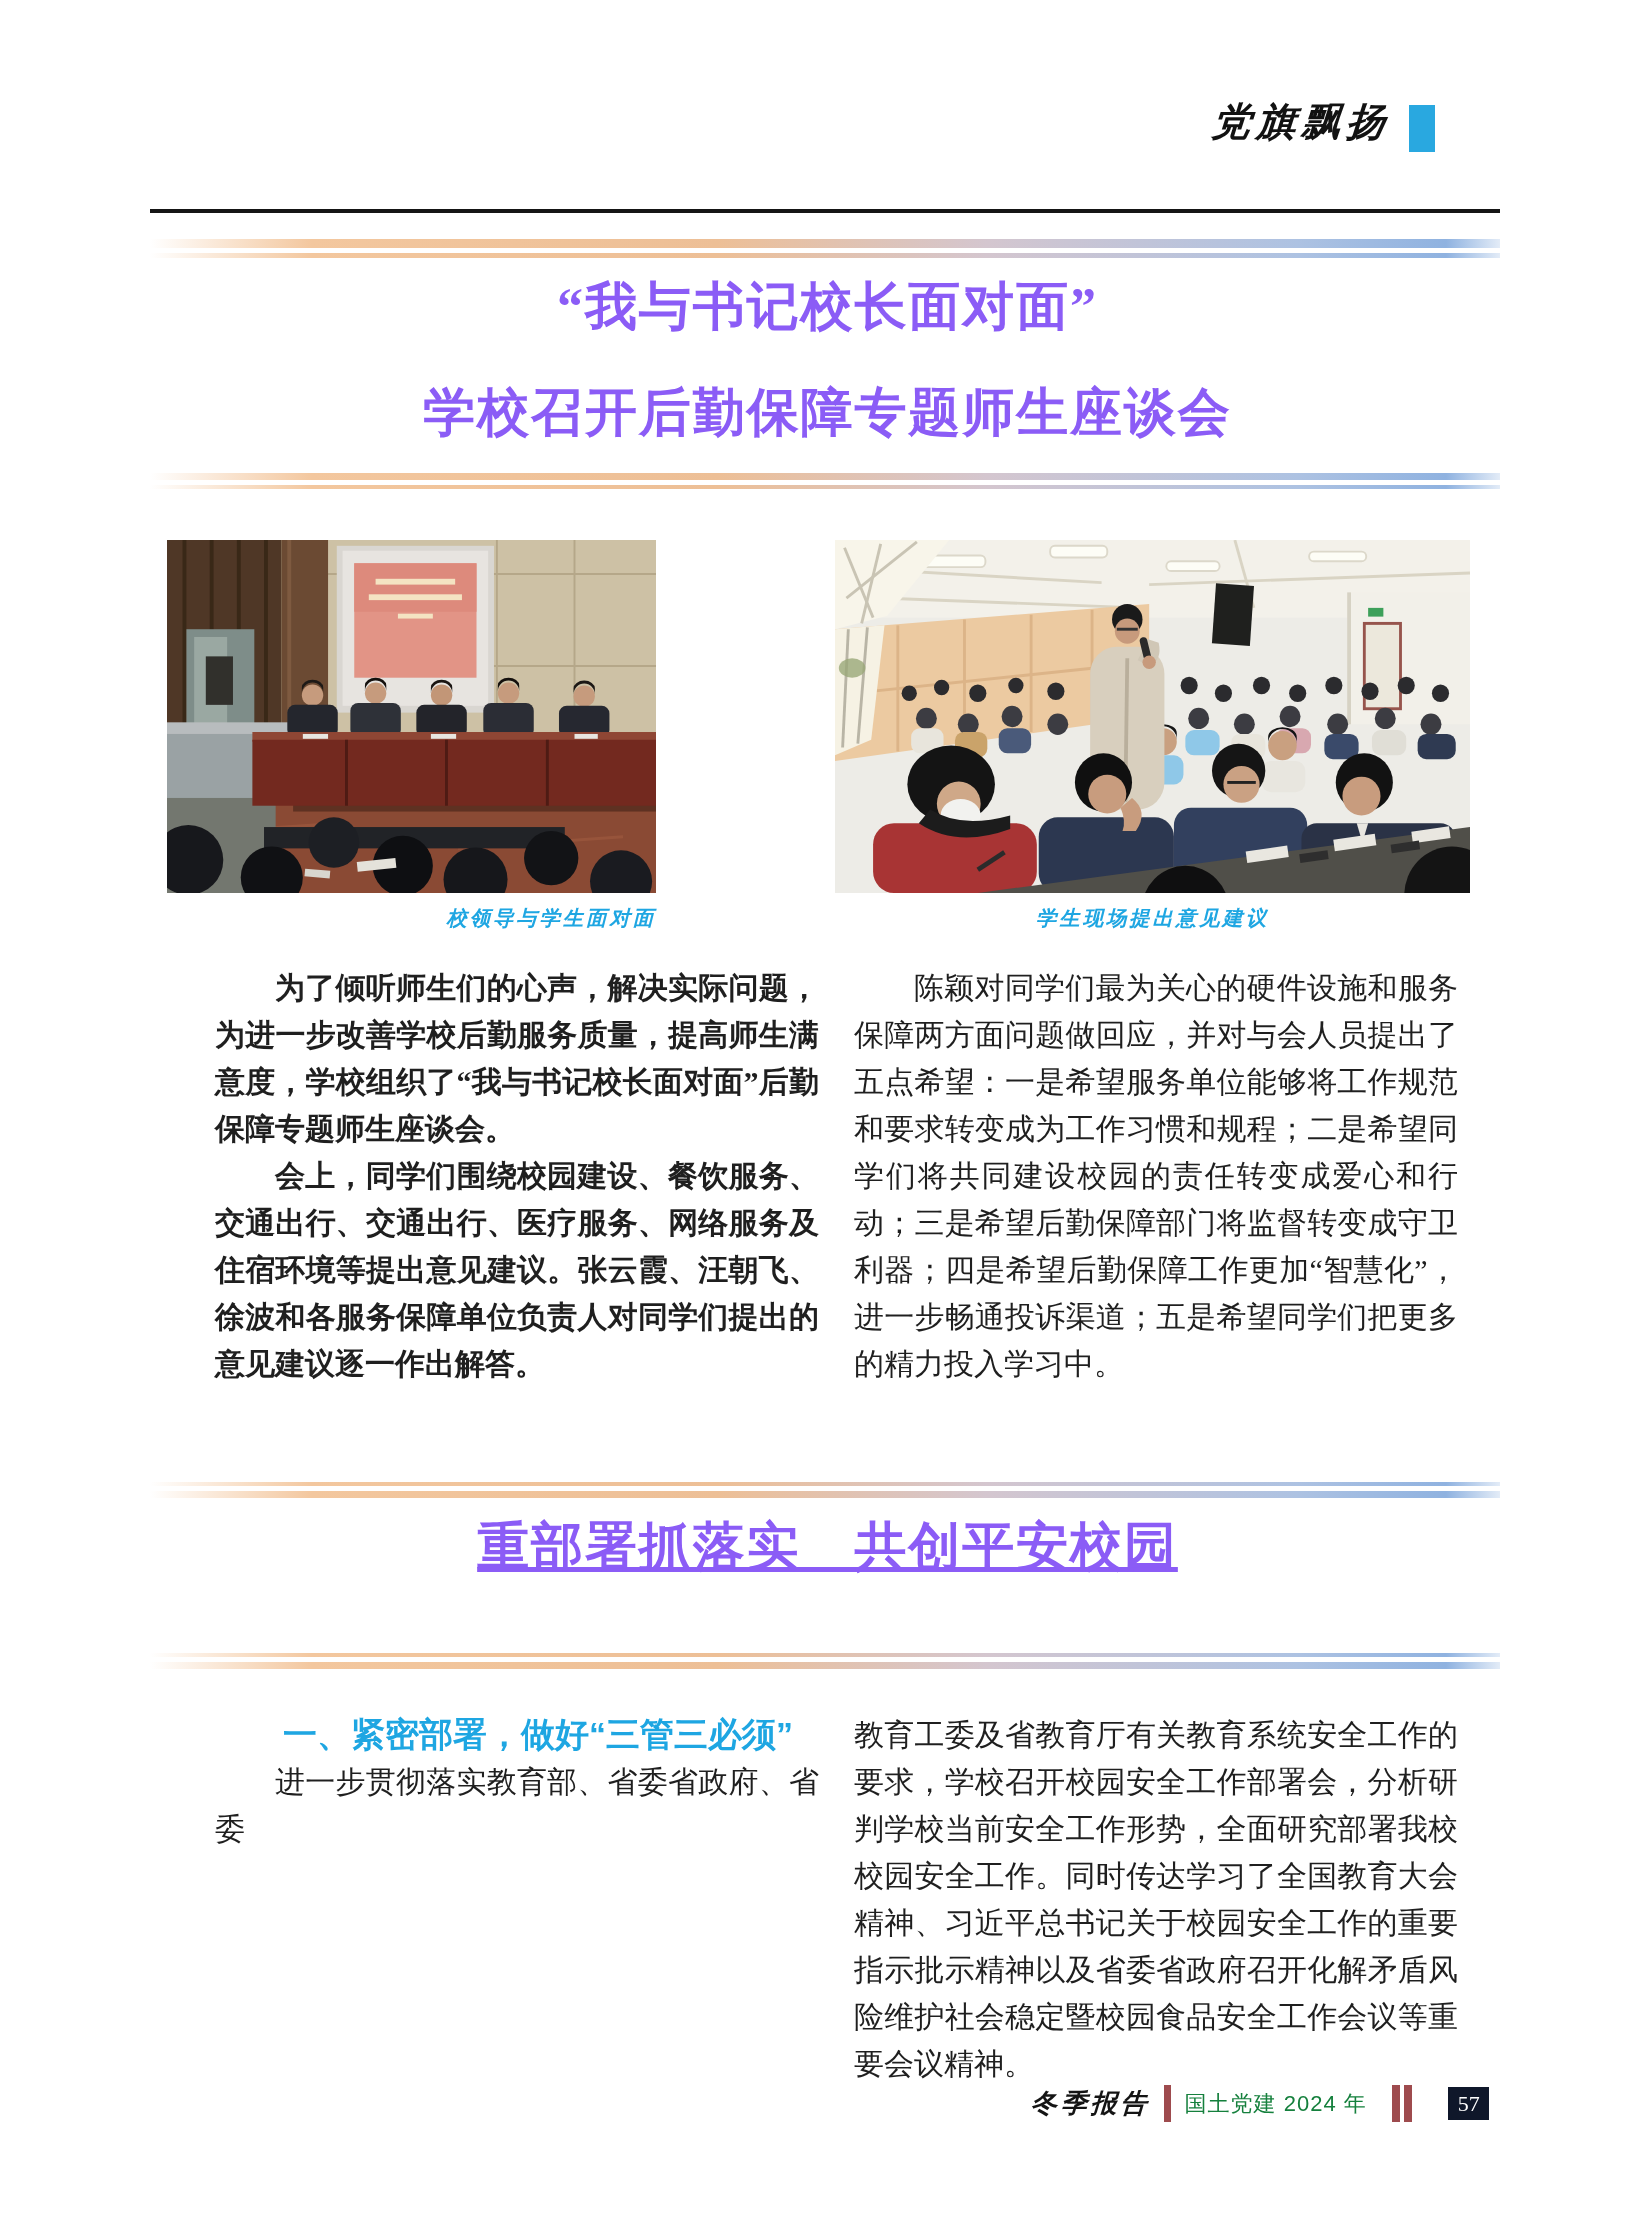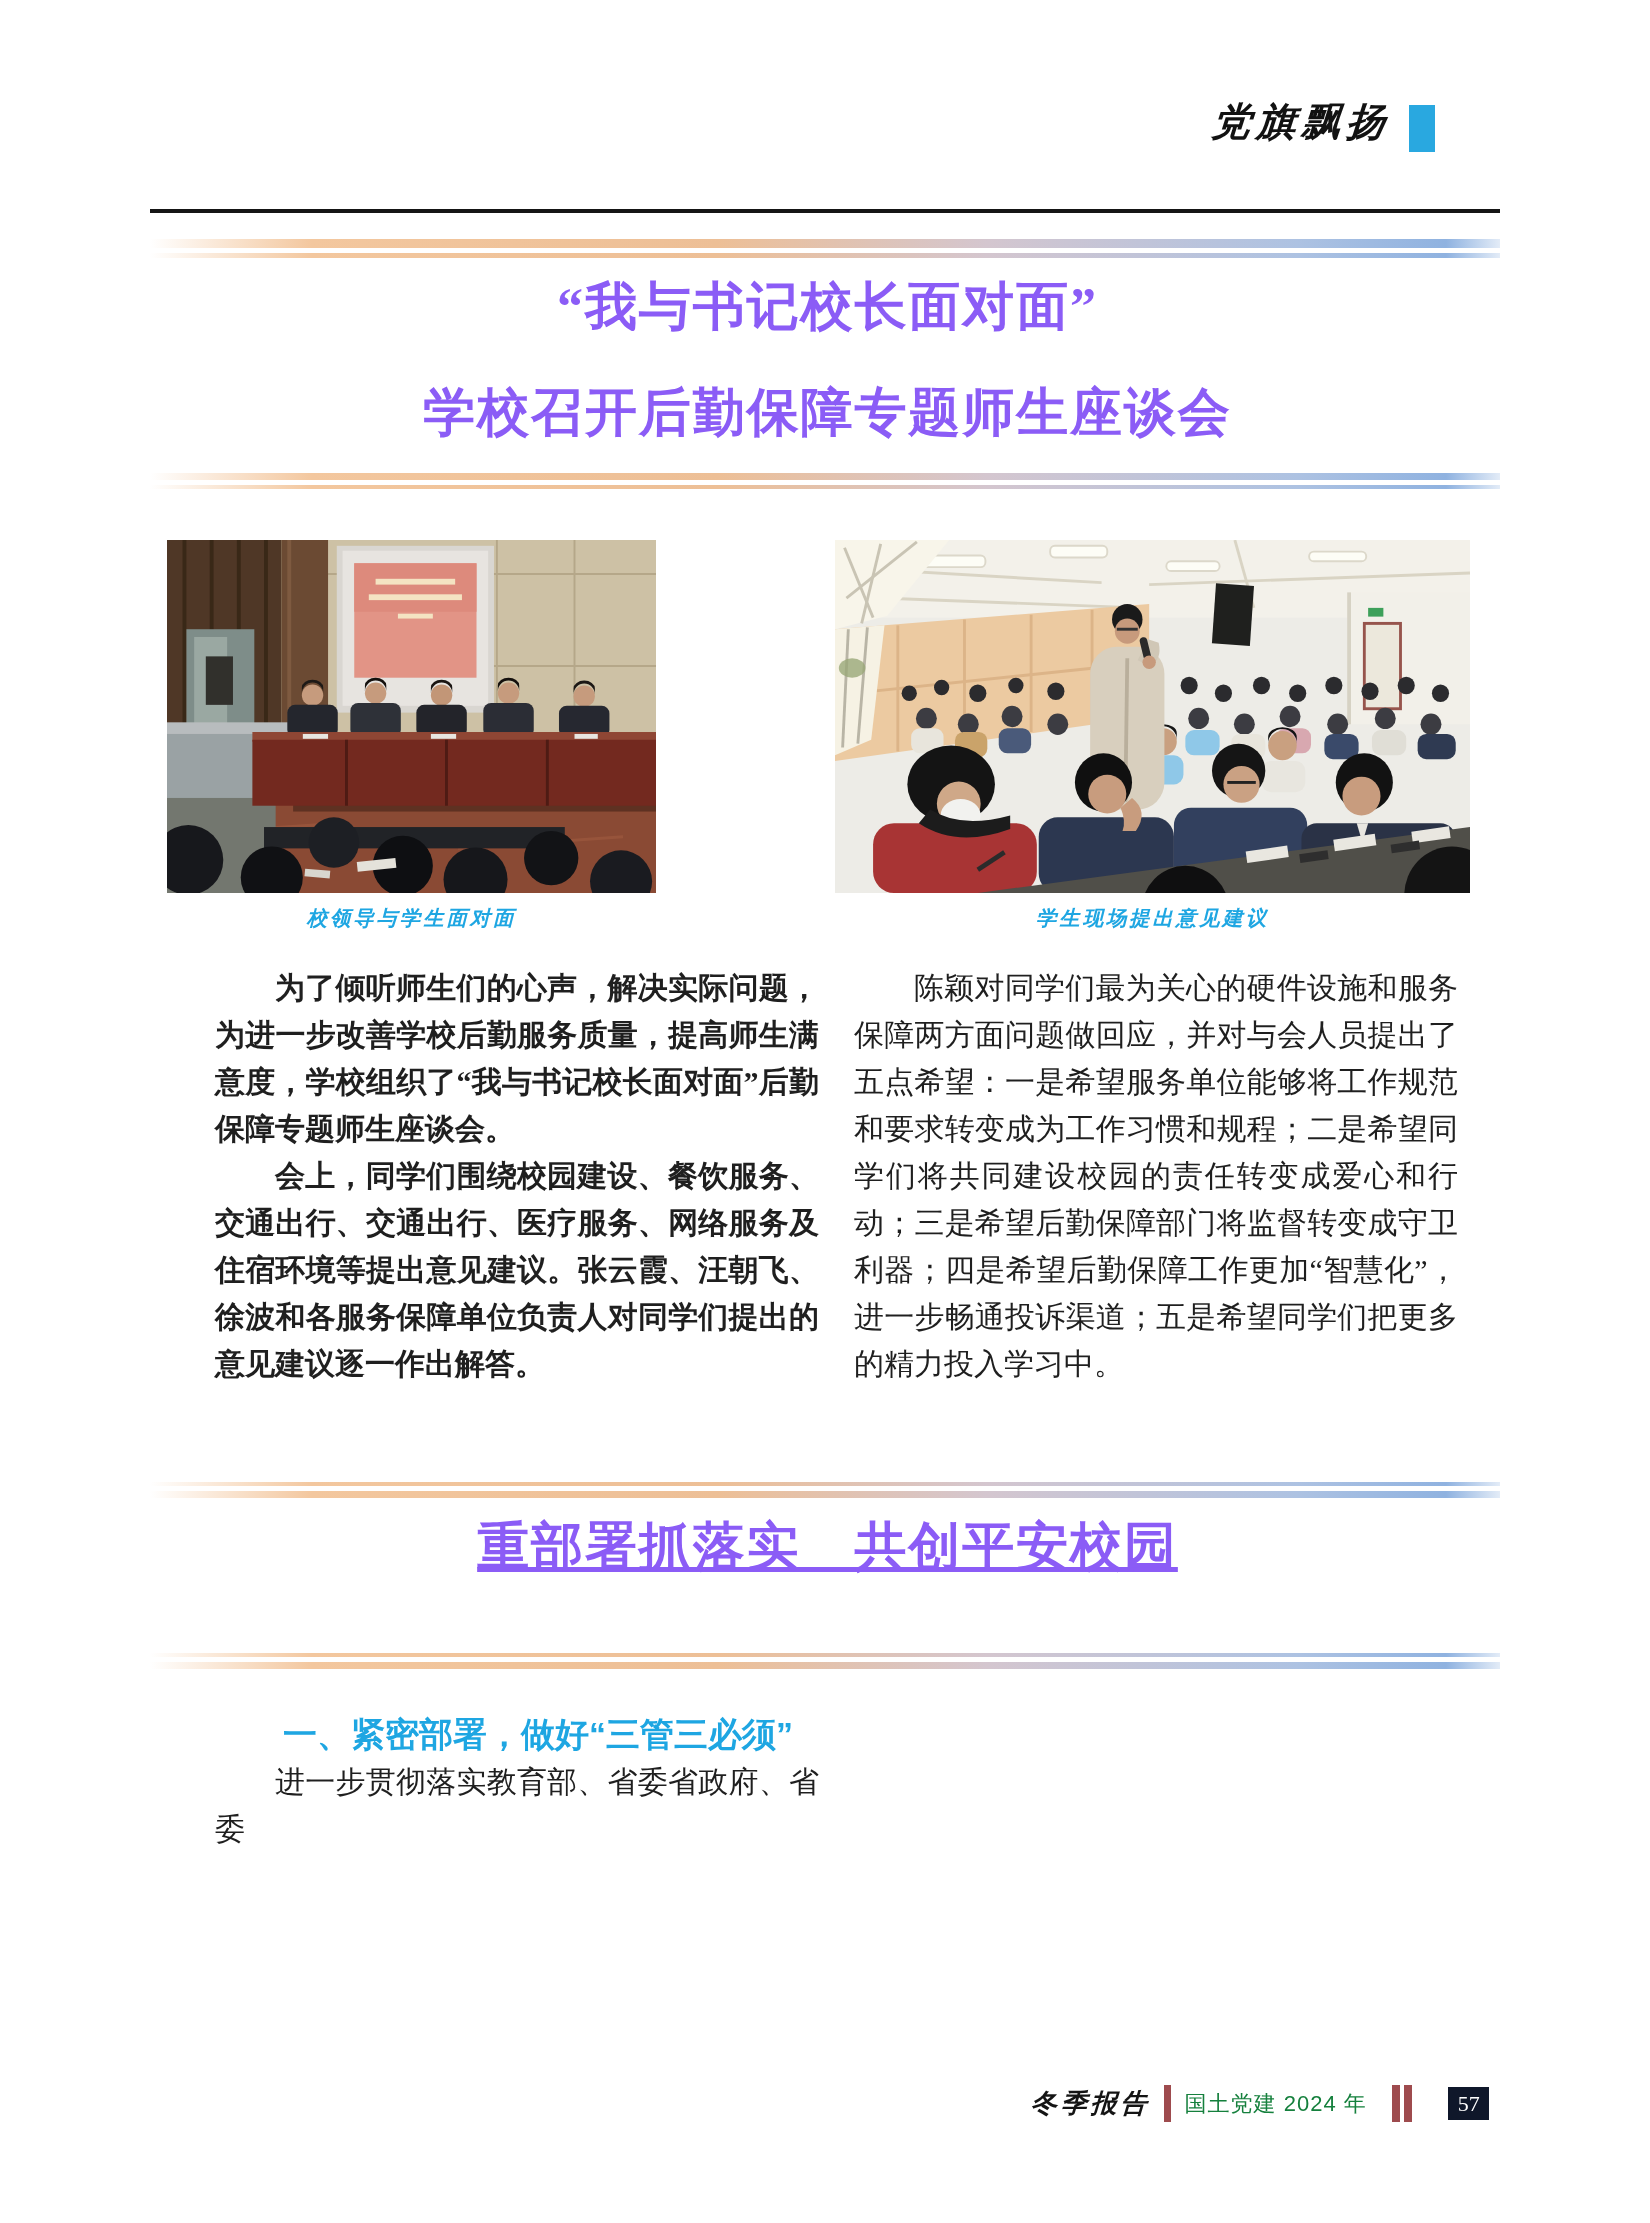--- a/index.html
+++ b/index.html
@@ -322,40 +322,43 @@
         <rect x="606" y="298" width="40" height="12" fill="#e9e7e0" transform="rotate(-8 626 304)"></rect>
         <rect x="488" y="322" width="30" height="9" fill="#2e2e2e" transform="rotate(-8 503 326)"></rect>
         <rect x="584" y="312" width="30" height="9" fill="#2e2e2e" transform="rotate(-8 599 316)"></rect>
       </g>
 
       <circle cx="368" cy="382" r="46" fill="#0f0f10"></circle>
       <circle cx="648" cy="366" r="50" fill="#141414"></circle>
     </svg>
   </div>
 
-  <div class="abs caption" style="left:167px;top:904px;width:489px;">校领导与学生面对面</div>
+  <div class="abs caption" style="left:167px;top:904px;width:489px;text-align:right;">校领导与学生面对面</div>
   <div class="abs caption" style="left:835px;top:904px;width:635px;">学生现场提出意见建议</div>
 
   <div class="abs col" style="left:215px;top:964px;font-weight:bold;">
     <p class="ind">为了倾听师生们的心声，解决实际问题，为进一步改善学校后勤服务质量，提高师生满意度，学校组织了“我与书记校长面对面”后勤保障专题师生座谈会。</p>
     <p class="ind">会上，同学们围绕校园建设、餐饮服务、交通出行、交通出行、医疗服务、网络服务及住宿环境等提出意见建议。张云霞、汪朝飞、徐波和各服务保障单位负责人对同学们提出的意见建议逐一作出解答。</p>
   </div>
   <div class="abs col" style="left:854px;top:964px;">
     <p class="ind">陈颖对同学们最为关心的硬件设施和服务保障两方面问题做回应，并对与会人员提出了五点希望：一是希望服务单位能够将工作规范和要求转变成为工作习惯和规程；二是希望同学们将共同建设校园的责任转变成爱心和行动；三是希望后勤保障部门将监督转变成守卫利器；四是希望后勤保障工作更加“智慧化”，进一步畅通投诉渠道；五是希望同学们把更多的精力投入学习中。</p>
   </div>
 
   <div class="abs grad" style="left:150px;top:1482px;width:1350px;height:3.9px;"></div>
   <div class="abs grad" style="left:150px;top:1491px;width:1350px;height:6.8px;"></div>
   <div class="abs red-title" style="top:1518px;text-decoration:underline;">重部署抓落实　共创平安校园</div>
   <div class="abs grad" style="left:150px;top:1653px;width:1350px;height:3.9px;"></div>
   <div class="abs grad" style="left:150px;top:1662px;width:1350px;height:6.8px;"></div>
 
   <div class="abs col" style="left:215px;top:1711px;">
     <p class="subhead">一、紧密部署，做好“三管三必须”</p>
     <p class="ind">进一步贯彻落实教育部、省委省政府、省委</p>
+  </div>
+  <div class="abs col" style="left:854px;top:1711px;">
+    <p>教育工委及省教育厅有关教育系统安全工作的要求，学校召开校园安全工作部署会，分析研判学校当前安全工作形势，全面研究部署我校校园安全工作。同时传达学习了全国教育大会精神、习近平总书记关于校园安全工作的重要指示批示精神以及省委省政府召开化解矛盾风险维护社会稳定暨校园食品安全工作会议等重要会议精神。</p>
   </div>
 
   <div class="abs footer" style="left:1031px;top:2082px;">
     <span class="f-journal">冬季报告</span>
     <span class="f-bar"></span>
     <span class="f-edition">国土党建 2024 年</span>
     <span class="f-dbar">
         <span></span>
         <span></span>
       </span>

